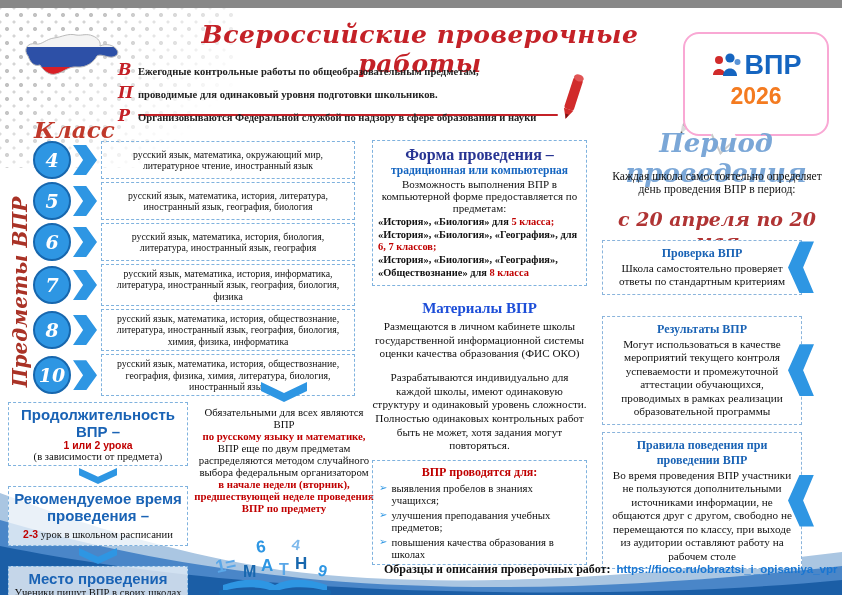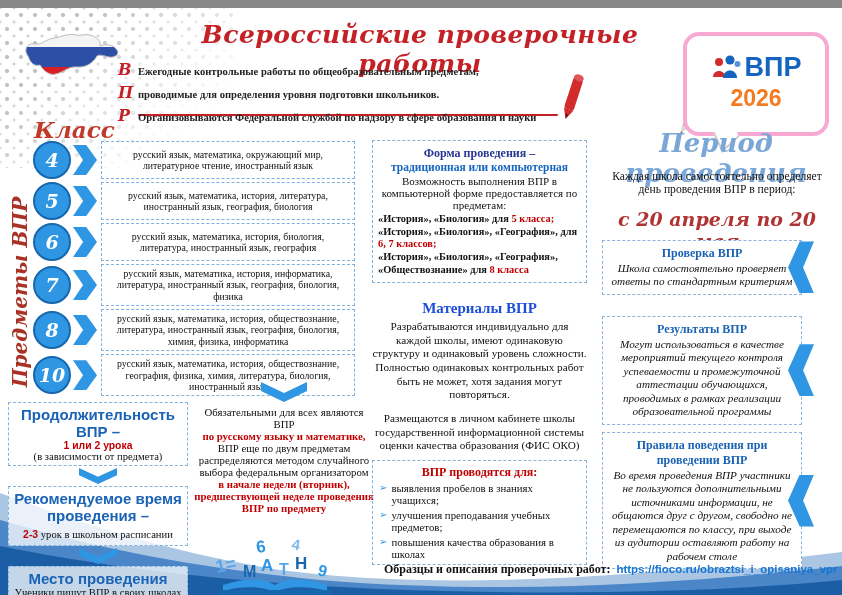--- a/index.html
+++ b/index.html
@@ -26,21 +26,21 @@
   .acr { font-family:"DejaVu Serif",serif; font-style:italic; font-weight:bold;
     color:#c42127; font-size:16px; width:20px; flex:none; }
   .intro-text { font-size:10.6px; font-weight:bold; color:#222; }
   .intro-underline { position:absolute; left:138px; top:106px; width:420px; height:2px;
     background:#c42127; border-radius:2px; }
   .pencil-red { position:absolute; left:552px; top:60px; width:42px; height:56px; }
   .pencil-gray { position:absolute; left:668px; top:92px; width:40px; height:42px; }
 
   
   .bubble { position:absolute; left:683px; top:24px; width:146px; height:104px;
-    background:#fff; border:4px solid #f9a8d4; border-radius:16px; text-align:center; }
+    background:#fff; border:2px solid #f9a8d4; border-radius:16px; text-align:center; }
   .bubble-tail { position:absolute; left:28px; bottom:-14px; width:22px; height:22px;
     background:#fff; border-right:2px solid #c9c9c9; border-bottom:2px solid #c9c9c9;
     transform:rotate(65deg) skew(18deg); }
   .brand-row { display:flex; align-items:center; justify-content:center; gap:4px; margin-top:16px; }
   .brand-name { font-family:"Liberation Sans",sans-serif; font-weight:bold; font-size:27px; color:#1565c0; }
   .brand-year { font-family:"Liberation Sans",sans-serif; font-weight:bold; font-size:23px; color:#f47b20; margin-top:2px; }
 
   
   .klass-label { position:absolute; left:34px; top:108px; font-family:"DejaVu Serif",serif;
     font-style:italic; font-weight:bold; font-size:23px; color:#c0392b; }
@@ -74,21 +74,21 @@
   .mandatory { position:absolute; left:194px; top:374px; width:180px; text-align:center; }
   .chev-down-big { width:46px; height:20px; margin:0 auto 4px; background:#2e96e3;
     clip-path:polygon(0 0, 50% 55%, 100% 0, 100% 45%, 50% 100%, 0 45%); }
   .mand-black { font-size:10.8px; color:#111; }
   .mand-red { font-size:10.8px; font-weight:bold; color:#c00000; }
   .math-art { position:absolute; left:205px; top:527px; width:140px; height:62px; }
 
   
   .form-box { position:absolute; left:372px; top:132px; width:215px;
     border:1.5px dashed #7fb2de; padding:5px 5px 6px; text-align:center; }
-  .form-t1 { font-weight:bold; font-size:12px; color:#283593; }
+  .form-t1 { font-weight:bold; font-size:16px; color:#283593; }
   .form-t2 { font-weight:bold; font-size:11.5px; color:#1565c0; }
   .form-t3 { font-size:11px; color:#c00000; }
   .form-body { font-size:11px; color:#111; margin-top:2px; }
   .form-items { text-align:left; margin-top:2px; }
   .form-item { font-weight:bold; font-size:10.4px; color:#111; line-height:1.22; }
   .form-item .red { color:#c00000; }
 
   .materials { position:absolute; left:372px; top:292px; width:215px; text-align:center; }
   .materials-title { font-weight:bold; font-size:15px; color:#1d4ed8; }
   .materials-p { font-size:11.2px; color:#111; line-height:1.22; margin-top:3px; }
@@ -106,21 +106,21 @@
     font-size:26px; color:#7ba7d7; }
   .period-body { position:absolute; left:600px; top:162px; width:234px; text-align:center;
     font-size:11.6px; color:#111; }
   .period-dates { position:absolute; left:600px; top:200px; width:234px; text-align:center;
     font-family:"DejaVu Serif",serif; font-style:italic; font-weight:bold;
     font-size:19px; color:#b03434; }
 
   .rbox { position:absolute; left:602px; width:200px; border:1.5px dashed #8ab4dc;
     padding:5px 8px; text-align:center; background:#fff; }
   .rbox-title { font-weight:bold; font-size:12px; color:#1a63b5; }
-  .rbox-body { font-size:11.2px; color:#111; line-height:1.2; margin-top:1px;font-style:italic; }
+  .rbox-body { font-size:11.2px; color:#111; line-height:1.2; margin-top:1px; }
   .chev-left { position:absolute; right:-13px; top:50%; transform:translateY(-50%);
     width:26px; height:52px; background:#2e96e3;
     clip-path:polygon(100% 0, 45% 0, 0 50%, 45% 100%, 100% 100%, 58% 50%); }
   .rbox-verify { top:232px; } .rbox-results { top:308px;padding-left:8px; } .rbox-rules { top:424px; }
 
   
   .footer { position:absolute; left:384px; top:554px; width:452px; display:flex; gap:6px;
     align-items:baseline; z-index:3; }
   .footer-label { font-weight:bold; font-size:12px; color:#111; white-space:nowrap; }
   .footer-link { font-family:"Liberation Sans",sans-serif; font-weight:bold; font-size:11.5px;
@@ -152,21 +152,21 @@
 
   <div class="main-title content-top">Всероссийские проверочные работы</div>
 
   <div class="intro content-top">
     <div class="intro-row">
       <span class="acr">В</span>
       <span class="intro-text">Ежегодные контрольные работы по общеобразовательным предметам,</span>
     </div>
     <div class="intro-row">
       <span class="acr">П</span>
-      <span class="intro-text">проводимые для определения уровня подготовки школьников.</span>
+      <span class="intro-text">проводимые для одинаковый уровня подготовки школьников.</span>
     </div>
     <div class="intro-row">
       <span class="acr">Р</span>
       <span class="intro-text">Организовываются Федеральной службой по надзору в сфере образования и науки</span>
     </div>
   </div>
   <div class="intro-underline"></div>
 
   <svg class="pencil-red" viewBox="0 0 42 56">
     <g transform="rotate(18 21 28)">
@@ -285,22 +285,22 @@
     <div class="form-body">Возможность выполнения ВПР в компьютерной форме предоставляется по предметам:</div>
     <div class="form-items">
       <div class="form-item"><span>«История», «Биология» для </span><span class="red">5 класса;</span></div>
       <div class="form-item"><span>«История», «Биология», «География», для </span><span class="red">6, 7  классов;</span></div>
       <div class="form-item"><span>«История», «Биология», «География», «Обществознание» для </span><span class="red">8 класса</span></div>
     </div>
   </div>
 
   <div class="materials content-top">
     <div class="materials-title">Материалы ВПР</div>
+    <div class="materials-p">Размещаются в личном кабинете школы государственной информационной системы оценки качества образования (ФИС ОКО)</div>
     <div class="materials-p">Разрабатываются индивидуально для каждой школы, имеют одинаковую структуру и одинаковый уровень сложности. Полностью одинаковых контрольных работ быть не может, хотя задания могут повторяться.</div>
-    <div class="materials-p">Размещаются в личном кабинете школы государственной информационной системы оценки качества образования (ФИС ОКО)</div>
   </div>
 
   <div class="purpose-box content-top">
     <div class="purpose-title">ВПР проводятся для:</div>
     <div class="purpose-item">
       <span class="purpose-bullet">➢</span>
       <span>выявления пробелов в знаниях учащихся;</span>
     </div>
     <div class="purpose-item">
       <span class="purpose-bullet">➢</span>

